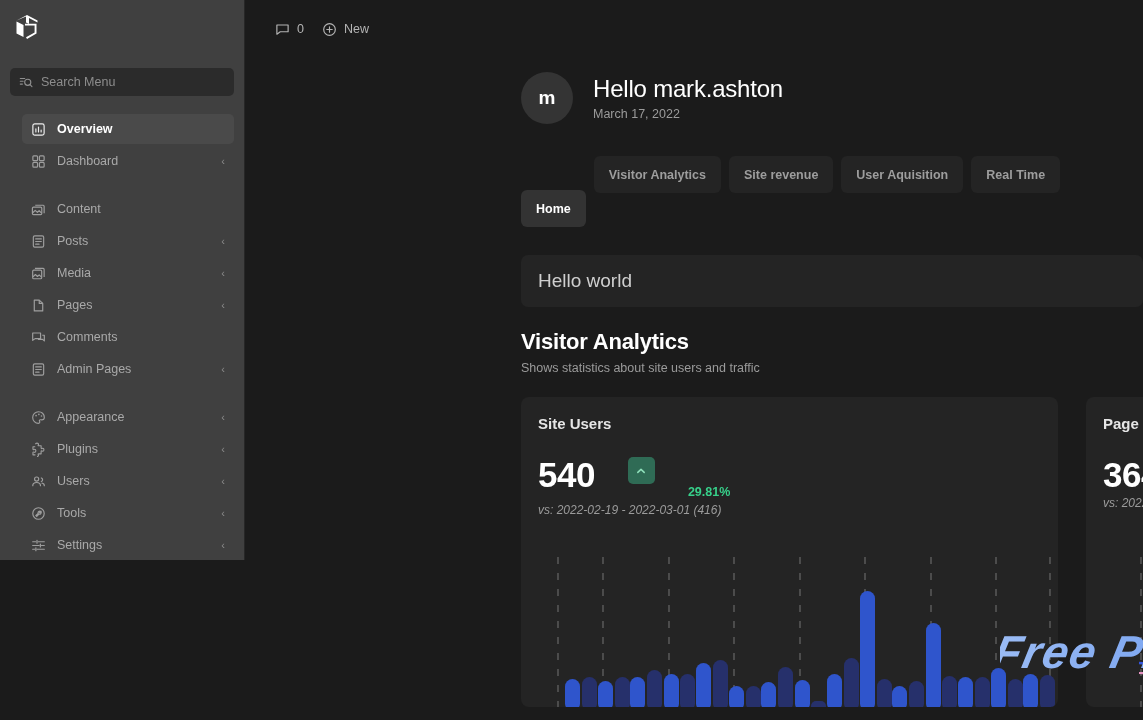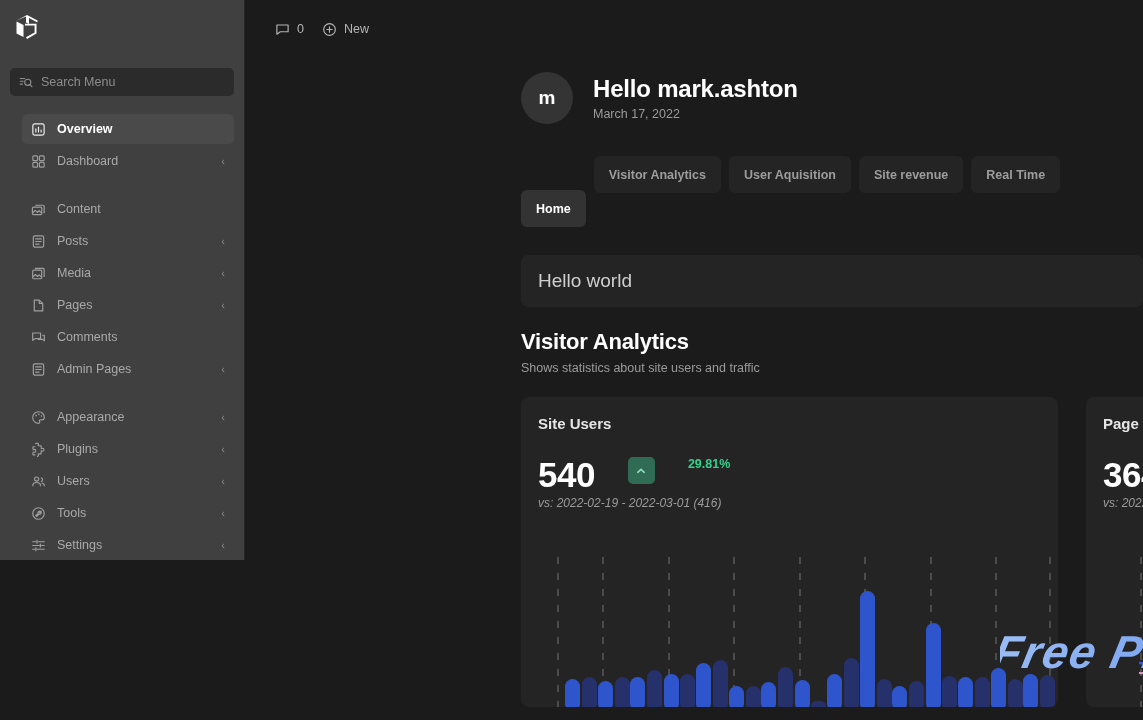--- a/index.html
+++ b/index.html
@@ -78,21 +78,21 @@
   .topbar-item .t-icon { width: 15px; height: 15px; display: block; }
 
   .greet { display: flex; align-items: center; gap: 20px; padding: 14px 0 0 276px; }
   .avatar {
     width: 52px; height: 52px; border-radius: 50%;
     background: #343434; color: #ffffff;
     display: flex; align-items: center; justify-content: center;
     font-size: 19px; font-weight: bold;
     flex: 0 0 52px;
   }
-  .greet-text h1 { font-size: 24px; color: #ffffff; font-weight: bold; letter-spacing: -.2px; }
+  .greet-text h1 { font-size: 24px; color: #ffffff; font-weight: normal; letter-spacing: -.2px; }
   .greet-text .date { font-size: 12.5px; color: #9b9b9b; margin-top: 4px; }
 
   .tabs { display: flex; gap: 8px; padding: 32px 0 0 276px; }
   .tab {
     height: 37px; padding: 0 15px;
     background: #242424; border-radius: 6px;
     display: flex; align-items: center;
     color: #9d9d9d; font-size: 12.5px; font-weight: bold;
     cursor: pointer; white-space: nowrap;
   }
@@ -124,21 +124,21 @@
   }
   .card-title { font-size: 15px; color: #e6e6e6; font-weight: bold; }
   .metric-row { display: flex; align-items: flex-start; gap: 33px; margin-top: 25px; }
   .metric-num { font-size: 35px; color: #ffffff; font-weight: bold; line-height: 1; letter-spacing: -.5px; }
   .badge {
     width: 27px; height: 27px; border-radius: 5px;
     background: #2f6b55;
     display: flex; align-items: center; justify-content: center;
   }
   .badge svg { width: 12px; height: 12px; display: block; }
-  .delta { font-size: 12.5px; font-weight: bold; color: #37d08a; }
+  .delta { font-size: 12.5px; font-weight: bold; color: #37d08a; margin-top: 28px; }
   .compare { font-size: 12px; color: #9b9b9b; margin-top: 4px; font-style: italic; }
 
   .chart-area { position: absolute; left: 17px; right: 0px; top: 158px; bottom: 0; }
   .chart-svg { width: 100%; height: 100%; display: block; }
 
   
   .watermark {
     position: absolute;
     left: 755px; top: 624px;
     width: 390px; height: 62px;
@@ -320,22 +320,22 @@
       <div class="avatar">m</div>
       <div class="greet-text">
         <h1>Hello mark.ashton</h1>
         <div class="date">March 17, 2022</div>
       </div>
     </div>
 
     <div class="tabs">
       <div class="tab active">Home</div>
       <div class="tab">Visitor Analytics</div>
+      <div class="tab">Site revenue</div>
       <div class="tab">User Aquisition</div>
-      <div class="tab">Site revenue</div>
       <div class="tab">Real Time</div>
     </div>
 
     <div class="panel">
       <span>Hello world</span>
     </div>
 
     <div class="section-head">
       <h2>Visitor Analytics</h2>
       <div class="sub">Shows statistics about site users and traffic</div>

